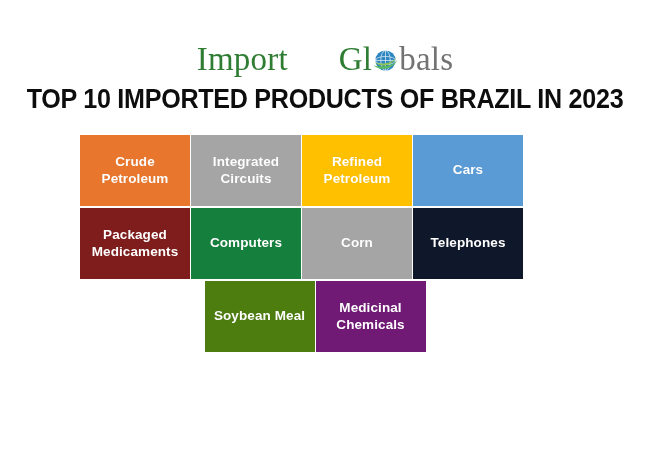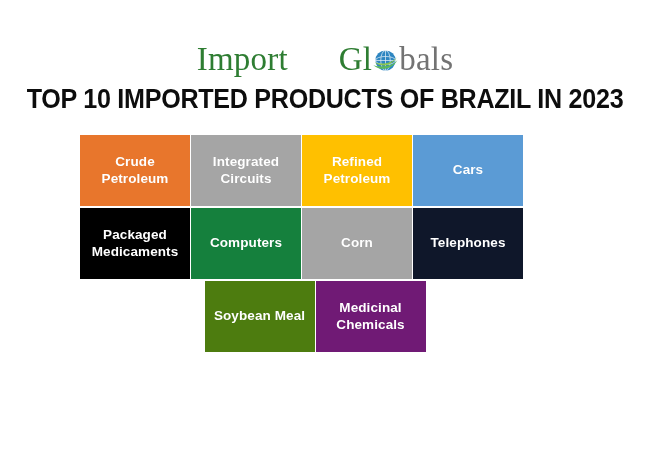--- a/index.html
+++ b/index.html
@@ -155,21 +155,21 @@
       </div>
       <div class="box" style="background:#FFC000">
         <span class="box-label">Refined Petroleum</span>
       </div>
       <div class="box" style="background:#5B9BD5">
         <span class="box-label">Cars</span>
       </div>
     </div>
 
     <div class="grid-row">
-      <div class="box" style="background:#000000">
+      <div class="box" style="background:#7f1d1d">
         <span class="box-label">Packaged Medicaments</span>
       </div>
       <div class="box" style="background:#15803d">
         <span class="box-label">Computers</span>
       </div>
       <div class="box" style="background:#A5A5A5">
         <span class="box-label">Corn</span>
       </div>
       <div class="box" style="background:#0f172a">
         <span class="box-label">Telephones</span>

